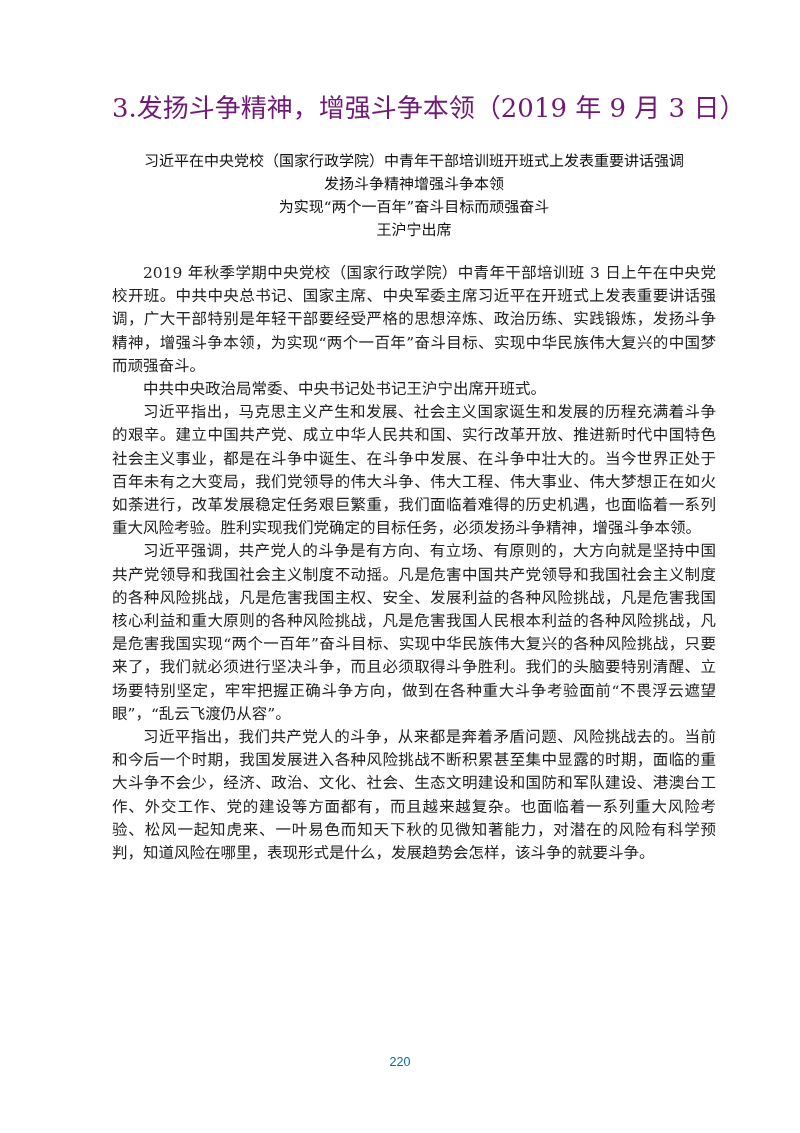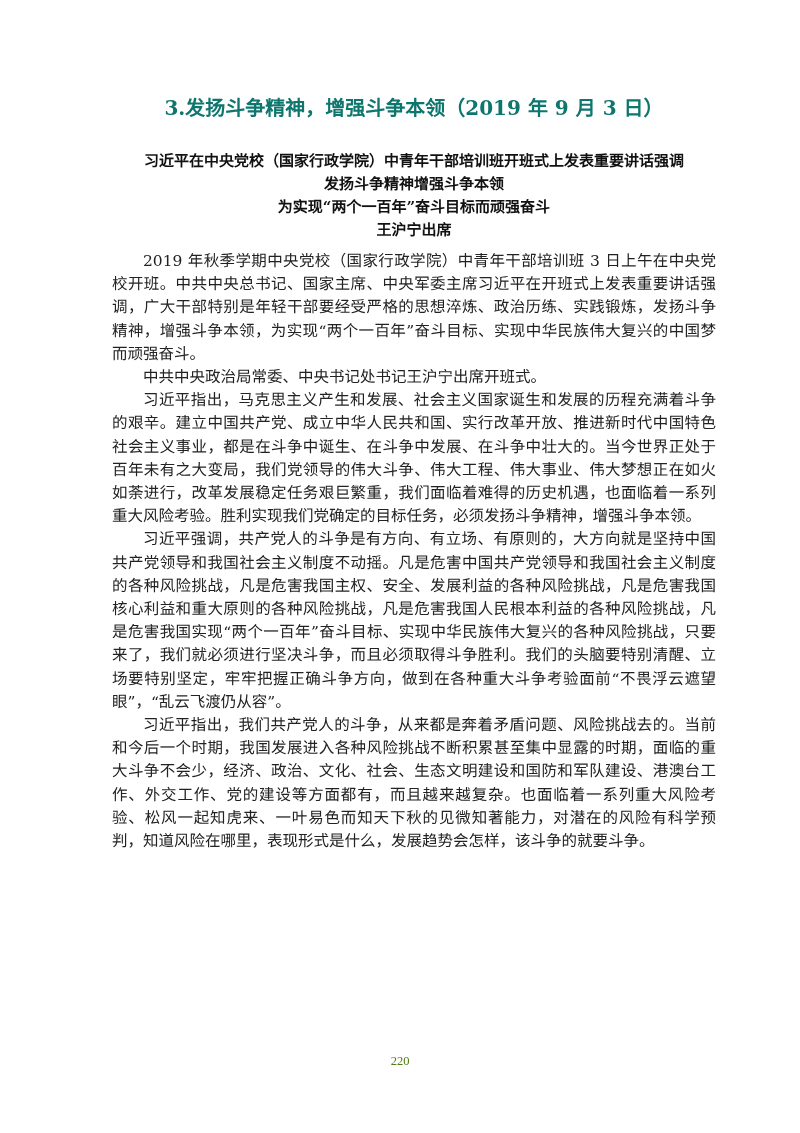--- a/index.html
+++ b/index.html
@@ -16,55 +16,55 @@
     position: relative;
     width: 800px;
     height: 1133px;
     background: #ffffff;
   }
   .content {
     padding: 90px 84px 0 112px; 
   }
   .doc-title {
     margin: 0 0 24px 0;
-    font-size: 20px;
+    font-size: 26px;
     line-height: 36px;
-    font-weight: 700;
-    color: #0f766e;
+    font-weight: 400;
+    color: #701a75;
     text-align: center;
     white-space: nowrap;
   }
   .subtitles p {
     margin: 0;
     font-size: 15px;
     line-height: 23px;
-    font-weight: 700;
+    font-weight: 400;
     color: #111111;
     text-align: center;
   }
   .body-text {
-    margin-top: 8px;
+    margin-top: 20px;
   }
   .body-text p {
     margin: 0;
     font-size: 15.5px;
     line-height: 23.2px;
     color: #222222;
     text-align: justify;
     text-indent: 2em;
   }
   .page-number {
     position: absolute;
     left: 0;
     bottom: 64px;
     width: 100%;
     text-align: center;
-    font-family: Liberation Serif, serif;
+    font-family: Liberation Sans, sans-serif;
     font-size: 12.5px;
-    color: #4d7c0f;
+    color: #0369a1;
   }
 </style>
 </head>
 <body>
 
 <div class="page">
   <div class="content">
 
     <h1 class="doc-title">3.发扬斗争精神，增强斗争本领（2019 年 9 月 3 日）</h1>
 

